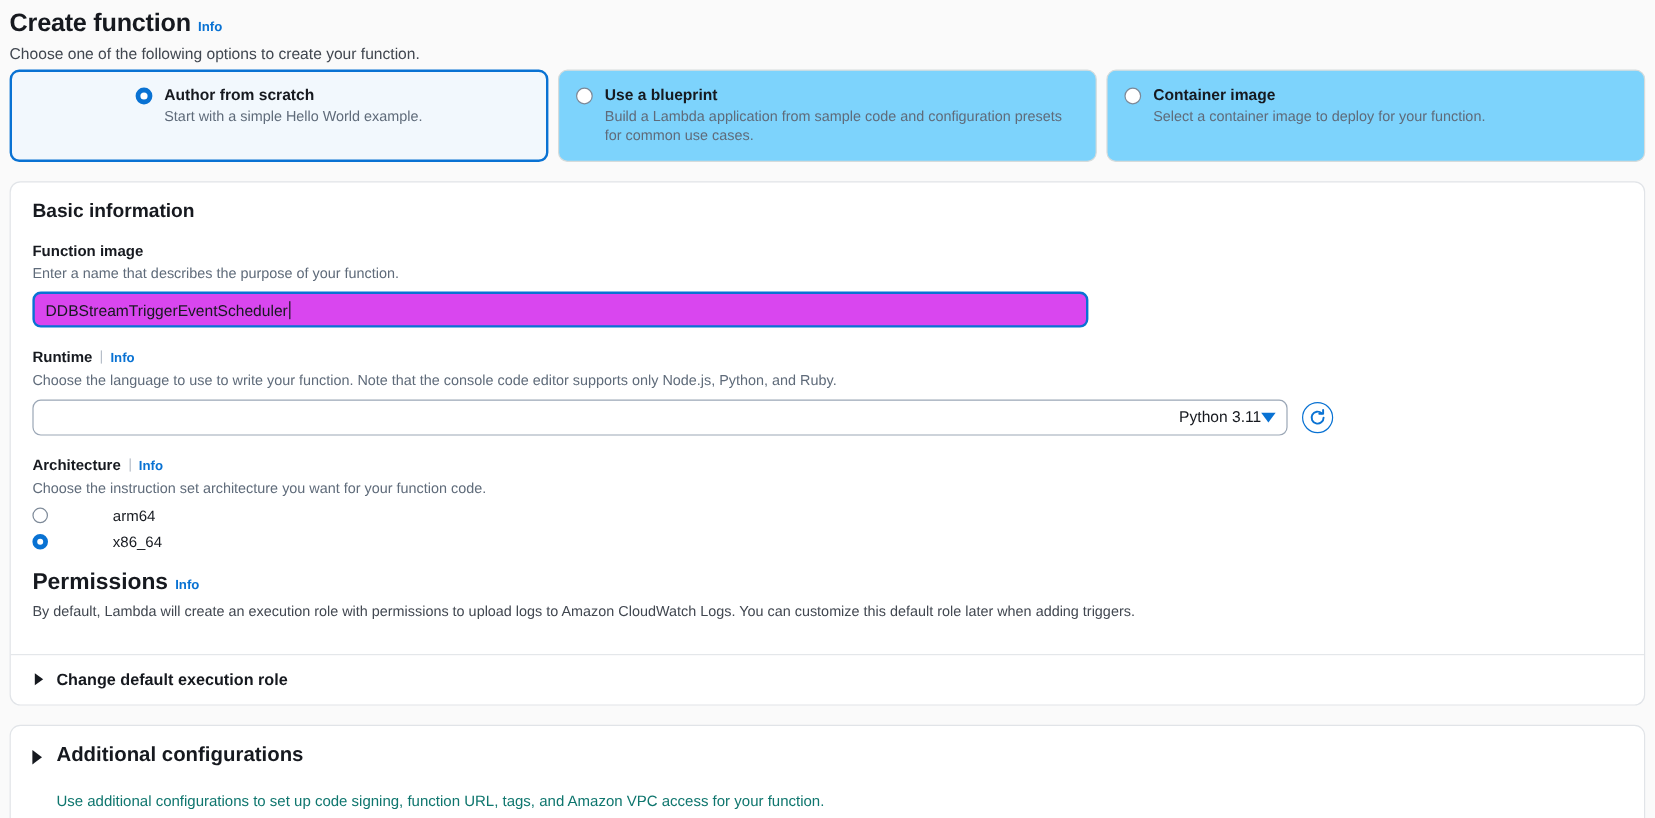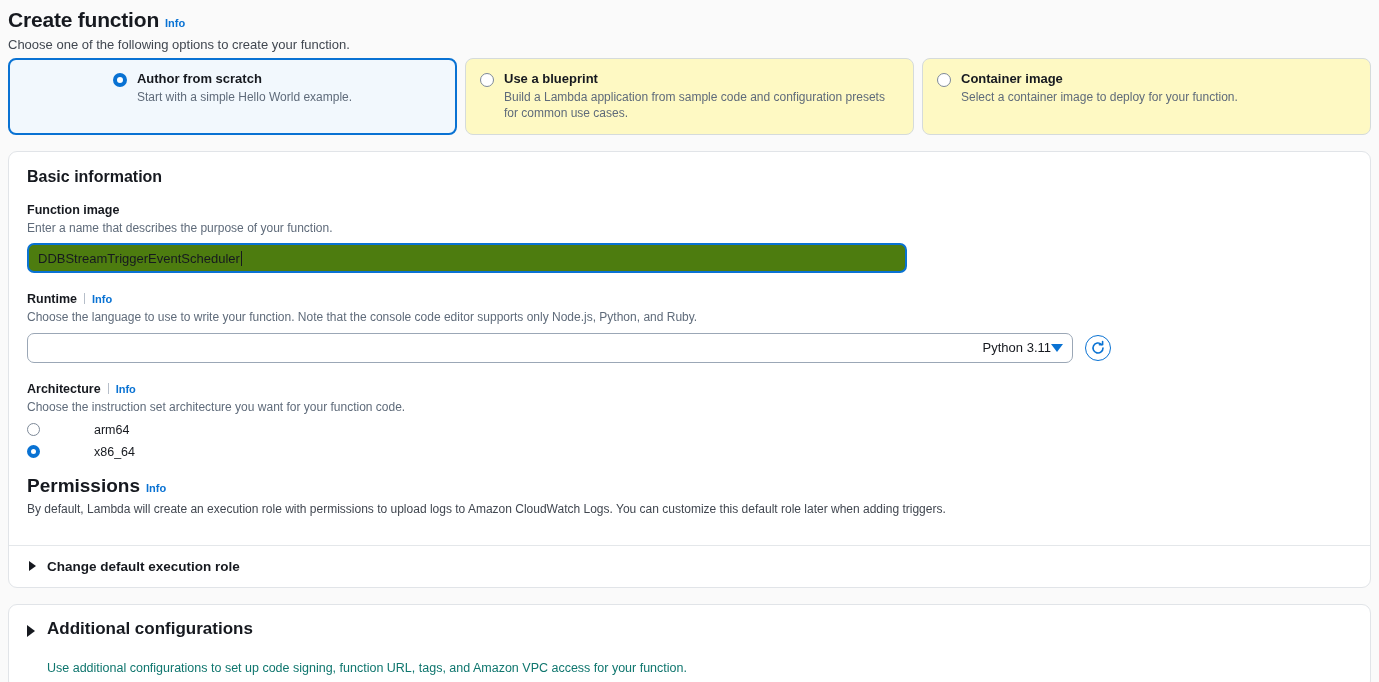--- a/index.html
+++ b/index.html
@@ -31,21 +31,21 @@
   
   .options-row {
     display: flex; gap: 8px;
     padding: 6px 8px 0 8px;
   }
   .option-card {
     flex: 1 1 0;
     min-height: 64px;
     border: 1px solid #d5dbdb;
     border-radius: 8px;
-    background: #fef9c3;
+    background: #7dd3fc;
     padding: 12px 14px 12px 14px;
     display: flex;
     gap: 10px;
     cursor: pointer;
   }
   .option-card.selected {
     border: 2px solid #0972d3;
     background: #f2f8fd;
     padding: 11px 13px 11px 13px;
     justify-content: center;
@@ -82,21 +82,21 @@
     display: inline-block; width: 1px; height: 11px;
     background: #b6bec9; margin: 0 7px -1px 7px; vertical-align: baseline;
   }
   .field-desc {
     font-size: 12px; color: #5f6b7a; margin-top: 2px; line-height: 1.35;
   }
   .text-input {
     margin-top: 7px;
     width: 880px; height: 30px;
     border: 2px solid #0972d3; border-radius: 7px;
-    background: #4d7c0f;
+    background: #d946ef;
     display: flex; align-items: center;
     padding: 0 9px;
     font-size: 13px; color: #16191f;
   }
   .caret {
     display: inline-block; width: 1px; height: 15px;
     background: #16191f; margin-left: 1px;
   }
   .constraint-text {
     font-size: 11.5px; color: #5f6b7a; margin-top: 6px;

